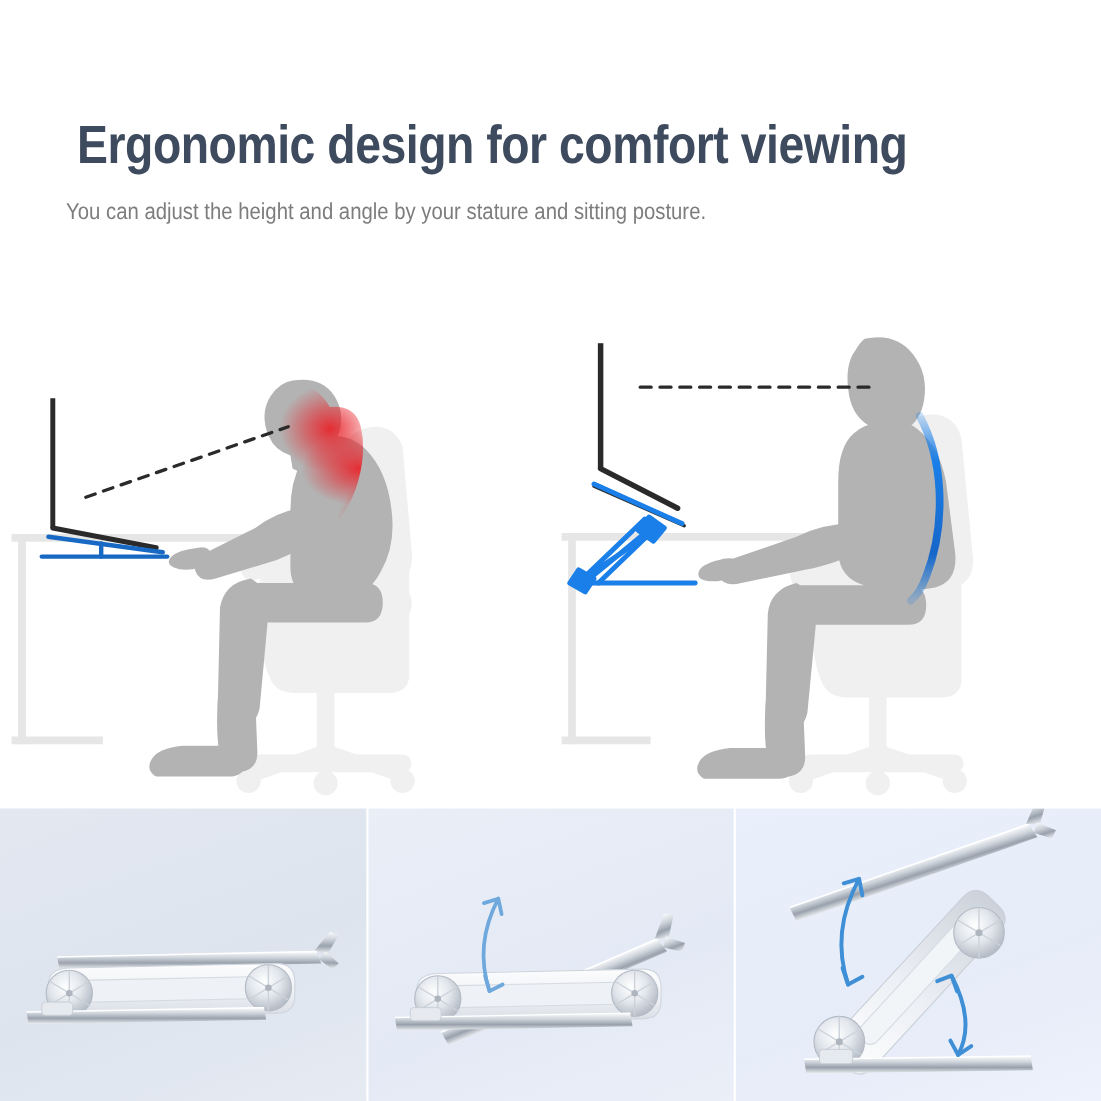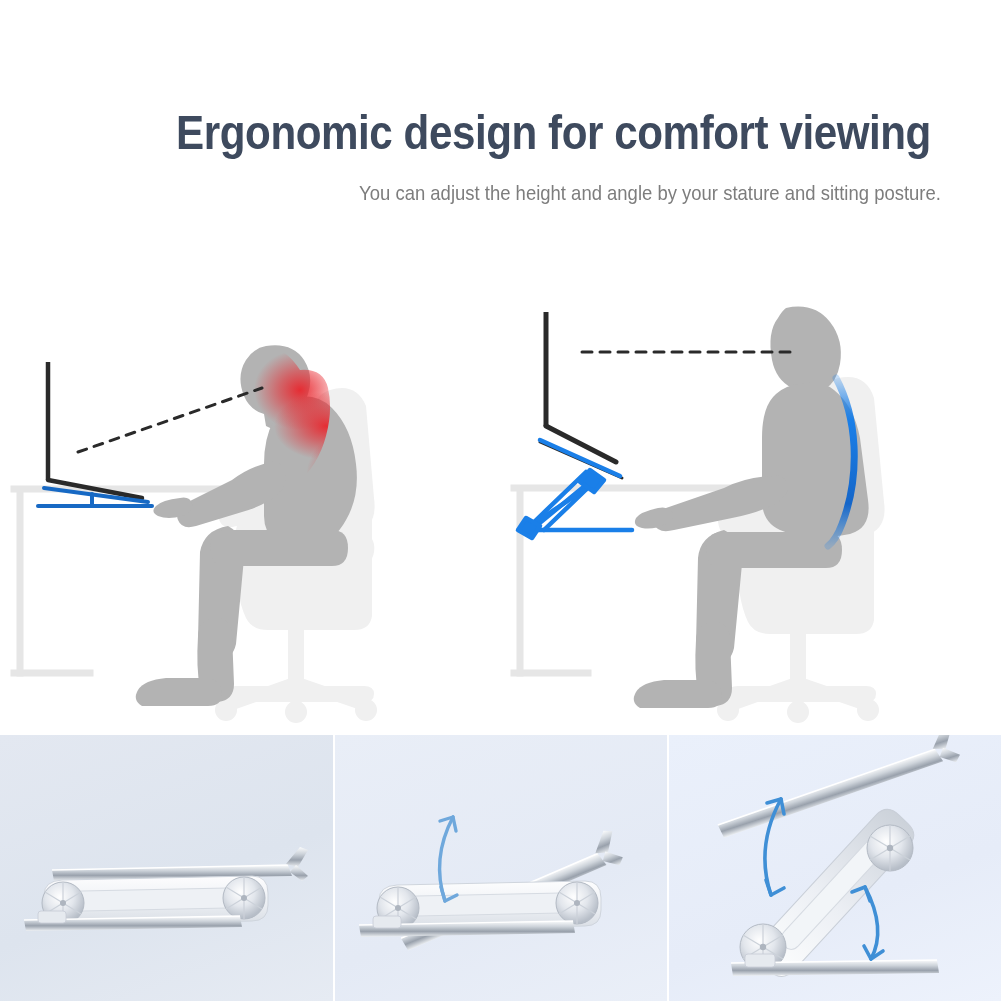--- a/index.html
+++ b/index.html
@@ -15,21 +15,21 @@
     position: relative;
   }
 
   
   #header {
     position: absolute;
     top: 0; left: 0;
     width: 1001px;
     height: 230px;
     background: #ffffff;
-    text-align: right;
+    text-align: left;
   }
   #page-title {
     position: absolute;
     top: 108px;
     left: 0;
     width: 1001px;
     font-size: 49px;
     font-weight: bold;
     color: #3e4a5e;
     letter-spacing: -0.5px;

